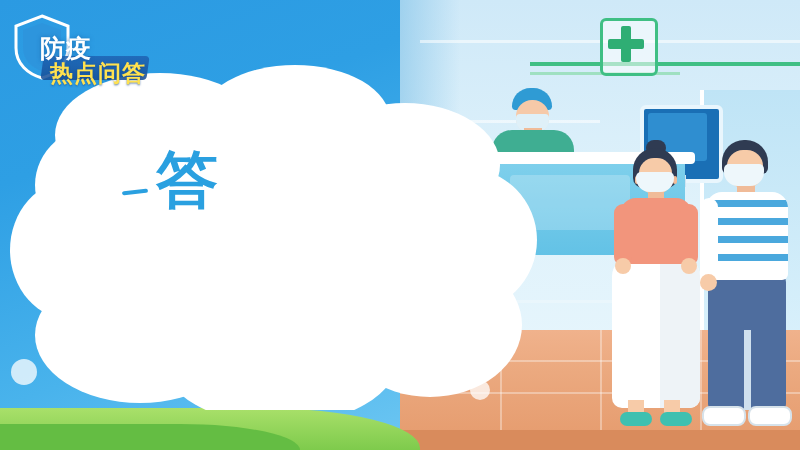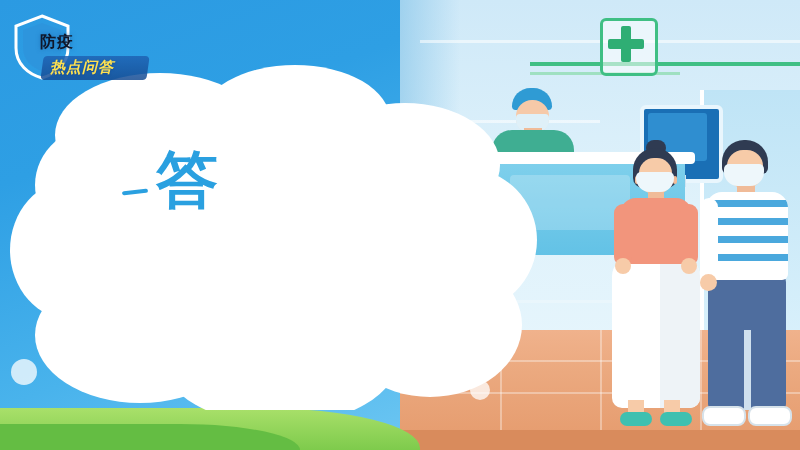--- a/index.html
+++ b/index.html
@@ -110,31 +110,30 @@
 
   
   .logo {
     position: absolute; left: 12px; top: 14px; width: 136px; height: 72px;
   }
   .logo-shield {
     position: absolute; left: 0; top: 0; width: 60px; height: 66px;
   }
   .logo-text-1 {
     position: absolute; left: 28px; top: 18px;
-    font-size: 16px; font-weight: bold; color: #0f172a; letter-spacing: 1px;
+    font-size: 25px; font-weight: bold; color: #ffffff; letter-spacing: 1px;
     text-shadow: 0 0 4px rgba(20,90,160,0.6);
     font-family: "Liberation Sans", sans-serif;
     white-space: nowrap;
   }
   .logo-text-2 {
     position: absolute; left: 38px; top: 44px;
-    font-size: 15px; font-weight: bold; color: #ffe14f;
+    font-size: 23px; font-weight: bold; color: #ffe14f;
     letter-spacing: 1px; white-space: nowrap;
     text-shadow: 0 1px 2px rgba(20,70,140,0.7);
-    font-style: italic;
   }
   .logo-ribbon {
     position: absolute; left: 30px; top: 42px; width: 106px; height: 24px;
     background: linear-gradient(180deg,#1e63b4,#154b92);
     border-radius: 4px;
     transform: skewX(-8deg);
     opacity: 0.85;
   }
 
   

